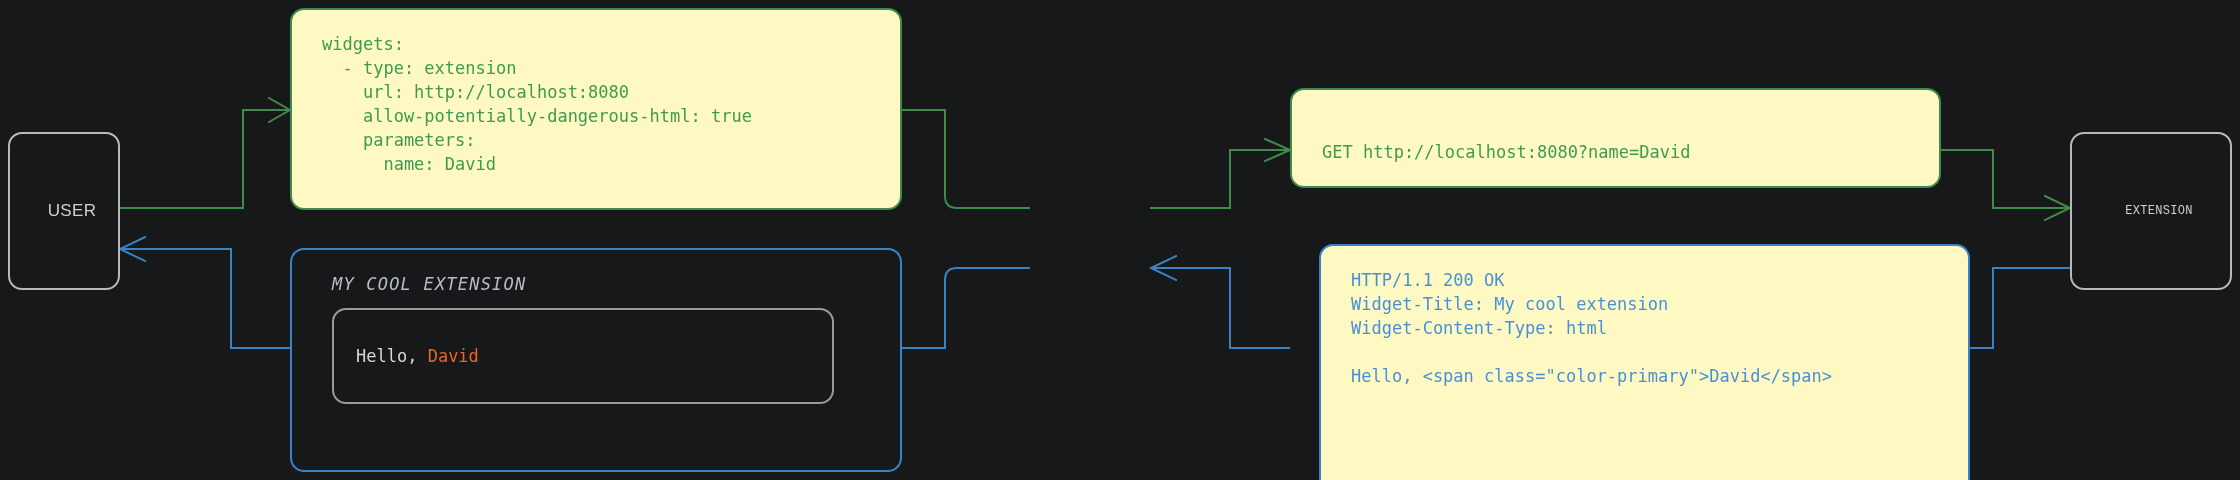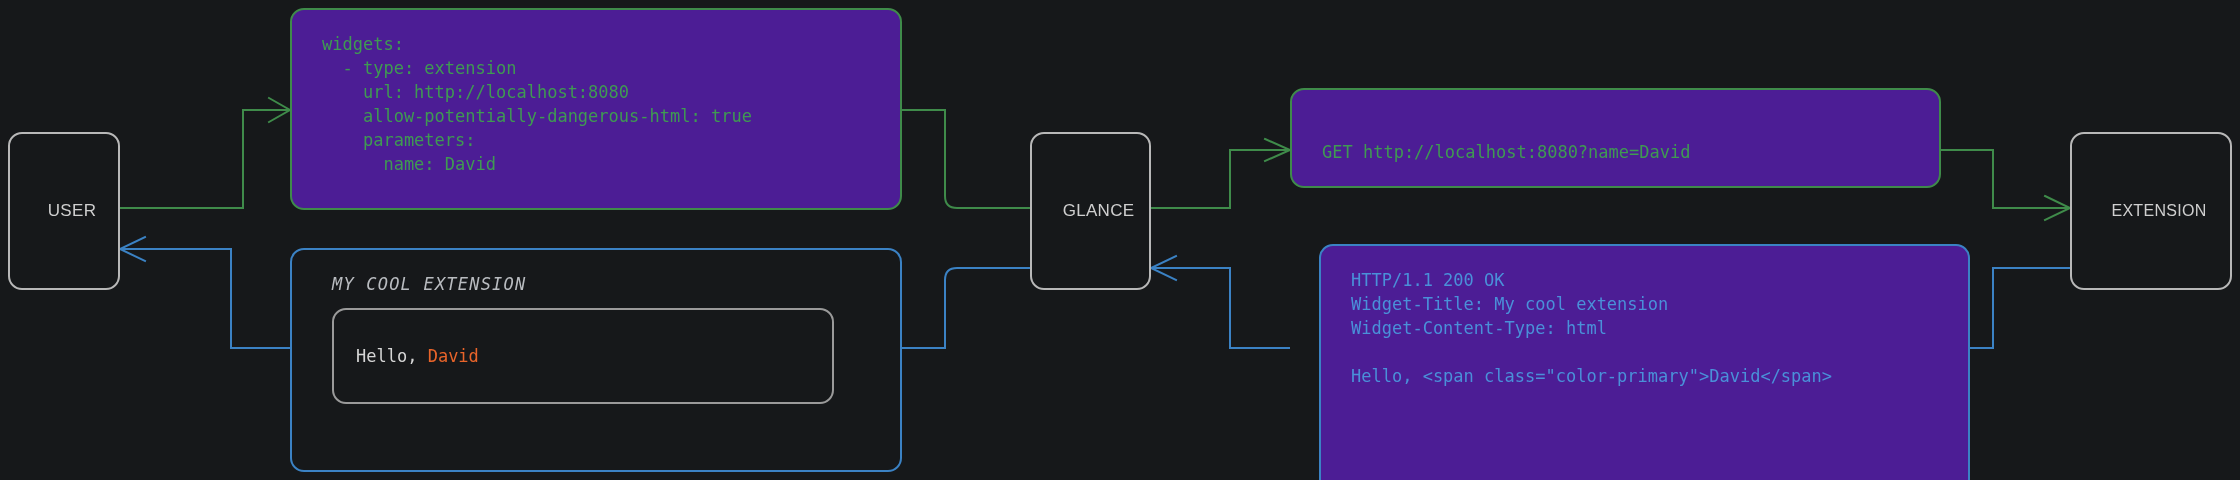--- a/index.html
+++ b/index.html
@@ -38,29 +38,29 @@
     font-size: 17px;
     letter-spacing: 0.6px;
     white-space: nowrap;
   }
   .node-label.sans {
     font-family: "Liberation Sans", sans-serif;
     font-size: 17px;
     letter-spacing: 0.3px;
   }
   .node-label.mono {
-    font-family: Liberation Sans, sans-serif;
-    font-size: 16px;
+    font-family: Liberation Mono, monospace;
+    font-size: 12px;
     letter-spacing: 0.3px;
   }
   .codebox {
     position: absolute;
     box-sizing: border-box;
     border-radius: 14px;
-    background: #4c1d95;
+    background: #fef9c3;
     padding: 22px 30px;
   }
   .codebox.green { border: 2px solid #3f8b4a; }
   .codebox.blue  { border: 2px solid #3b82c4; }
   .code {
     font-family: "DejaVu Sans Mono", monospace;
     font-size: 17px;
     line-height: 24px;
     white-space: pre;
     margin: 0;
@@ -166,23 +166,20 @@
       name: David</pre>
   </div>
 
   <div class="widgetbox" style="left:290px; top:248px; width:612px; height:224px;">
     <div class="widget-title">MY COOL EXTENSION</div>
     <div class="widget-card">
       <span class="widget-card-text"><span>Hello, </span><span class="accent">David</span></span>
     </div>
   </div>
 
-  <div class="node" style="left:1030px; top:132px; width:121px; height:158px;">
-    <span class="node-label sans">GLANCE</span>
-  </div>
 
   <div class="codebox green" style="left:1290px; top:88px; width:651px; height:100px; display:flex; align-items:flex-end;">
     <pre class="code green">GET http://localhost:8080?name=David</pre>
   </div>
 
   <div class="codebox blue" style="left:1290px; top:244px; width:651px; height:284px;margin-left:29px;">
     <pre class="code blue">HTTP/1.1 200 OK
 Widget-Title: My cool extension
 Widget-Content-Type: html
 

